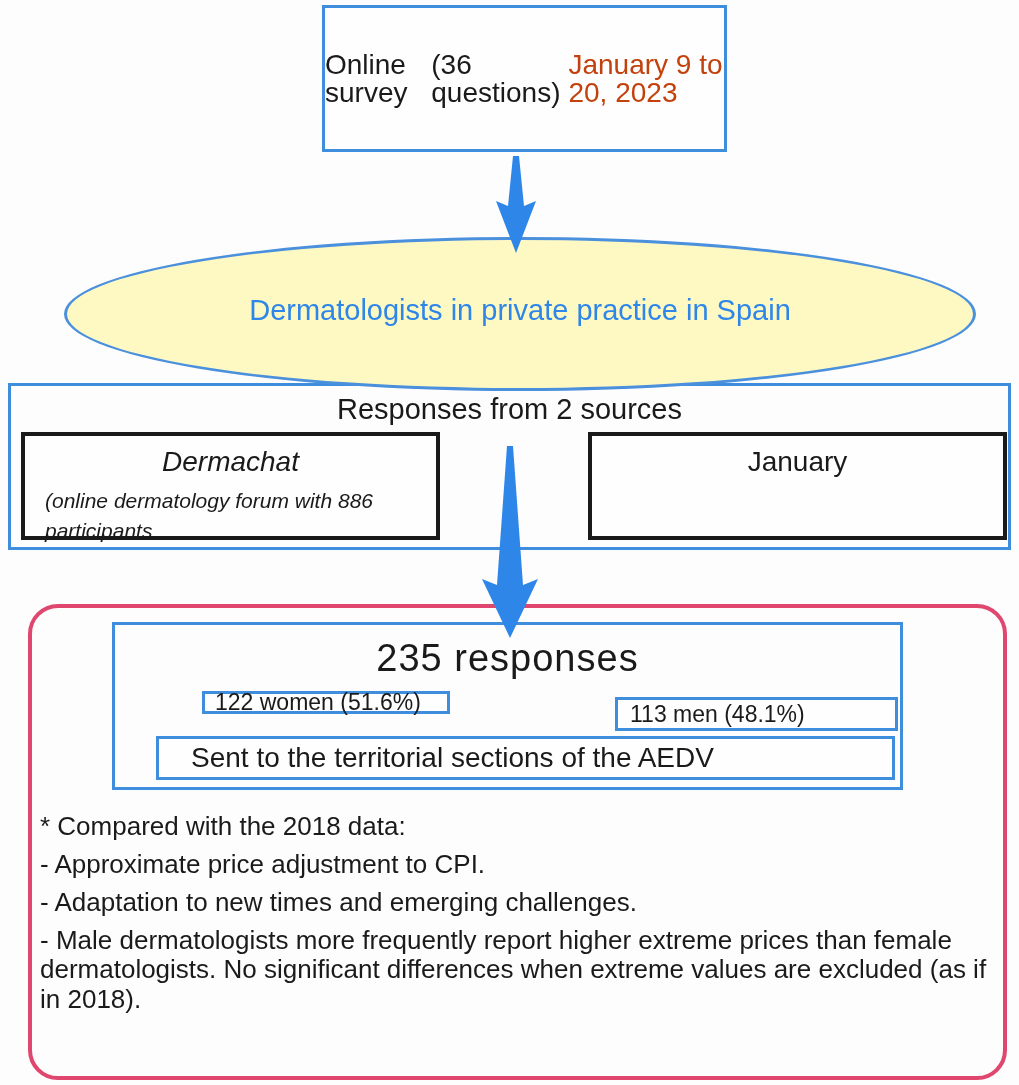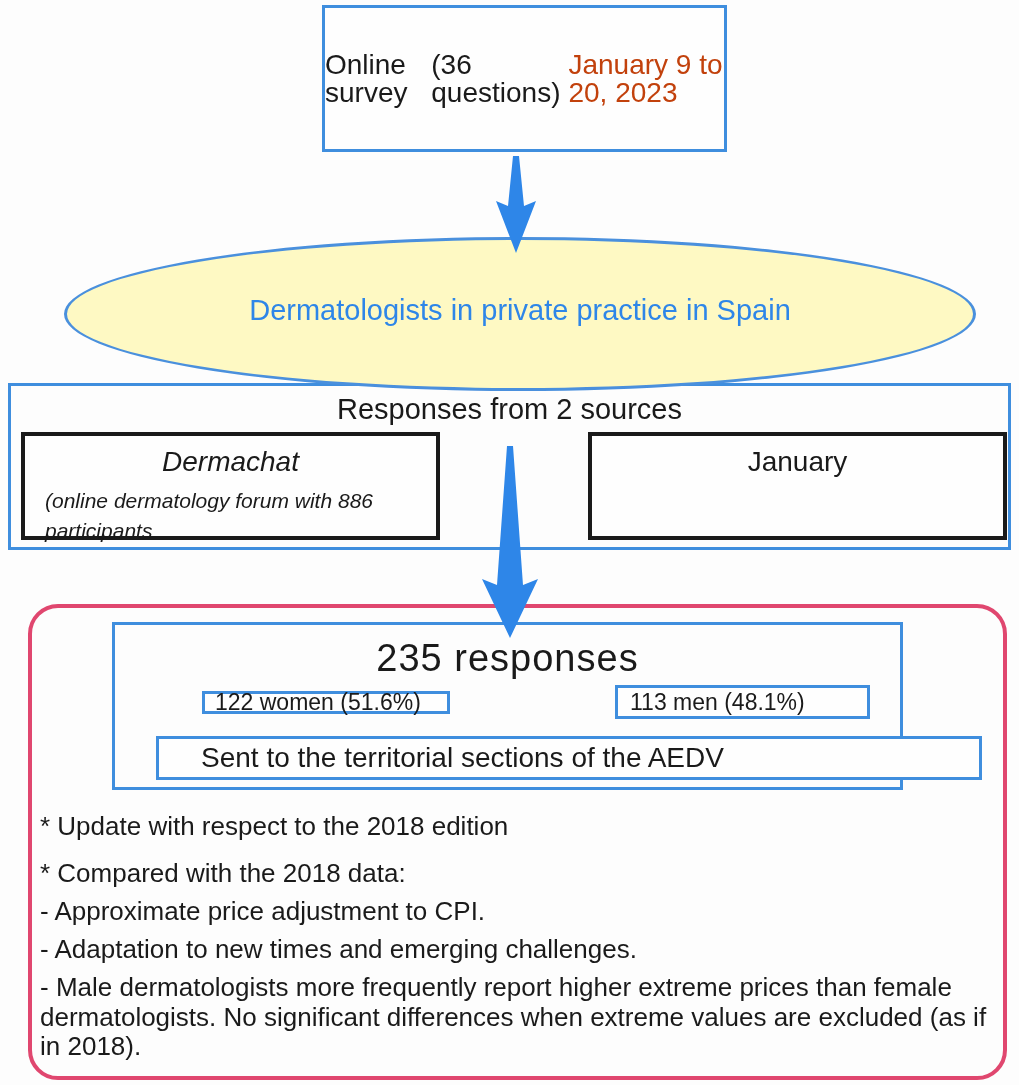--- a/index.html
+++ b/index.html
@@ -106,30 +106,30 @@
   .gender-box {
     position: absolute;
     border: 3px solid #3f8ede;
     background: #fefefe;
     font-size: 23px;
     display: flex; align-items: center;
     padding-left: 10px;
     box-sizing: border-box;
   }
   .gender-box.women { left: 43px;  top: 66px; width: 248px; height: 23px; margin-left: 44px; }
-  .gender-box.men   { left: 500px; top: 60px; width: 255px; height: 34px; padding-left: 12px; }
+  .gender-box.men   { left: 500px; top: 72px; width: 283px; height: 34px; padding-left: 12px; }
   .aedv-box {
     position: absolute;
     left: 41px; top: 111px;
-    width: 826px; height: 44px;
+    width: 739px; height: 44px;
     border: 3px solid #3f8ede;
     background: #fefefe;
     font-size: 28px;
     display: flex; align-items: center;
-    padding-left: 42px;
+    padding-left: 32px;
     box-sizing: border-box;
   }
 
   
   .notes {
     position: absolute;
     left: 40px; top: 812px;
     width: 950px;
     font-size: 26px;
     line-height: 1.12;
@@ -181,21 +181,20 @@
   <div class="results-box"></div>
 
   <div class="responses-box">
     <div class="responses-total">235 responses</div>
     <div class="gender-box women">122 women (51.6%)</div>
     <div class="gender-box men">113 men (48.1%)</div>
     <div class="aedv-box">Sent to the territorial sections of the AEDV</div>
   </div>
 
   <div class="notes">
-    <p class="note-update">* Update with respect to the 2018 edition</p>
     <p class="note-compared">* Compared with the 2018 data:</p>
     <p class="note-cpi">- Approximate price adjustment to CPI.</p>
     <p class="note-adaptation">- Adaptation to new times and emerging challenges.</p>
     <p class="note-male">- Male dermatologists more frequently report higher extreme prices than female dermatologists. No significant differences when extreme values are excluded (as if in 2018).</p>
   </div>
 
   <div class="arrow-layer">
     <svg width="1019" height="1085" viewBox="0 0 1019 1085" xmlns="http://www.w3.org/2000/svg">
       <polygon points="513,156 519,156 524,206 536,201 516,253 496,201 508,206" fill="#2e86e8"></polygon>
       <polygon points="507,446 513,446 523,585 538,579 510,638 482,579 497,585" fill="#2e86e8"></polygon>

